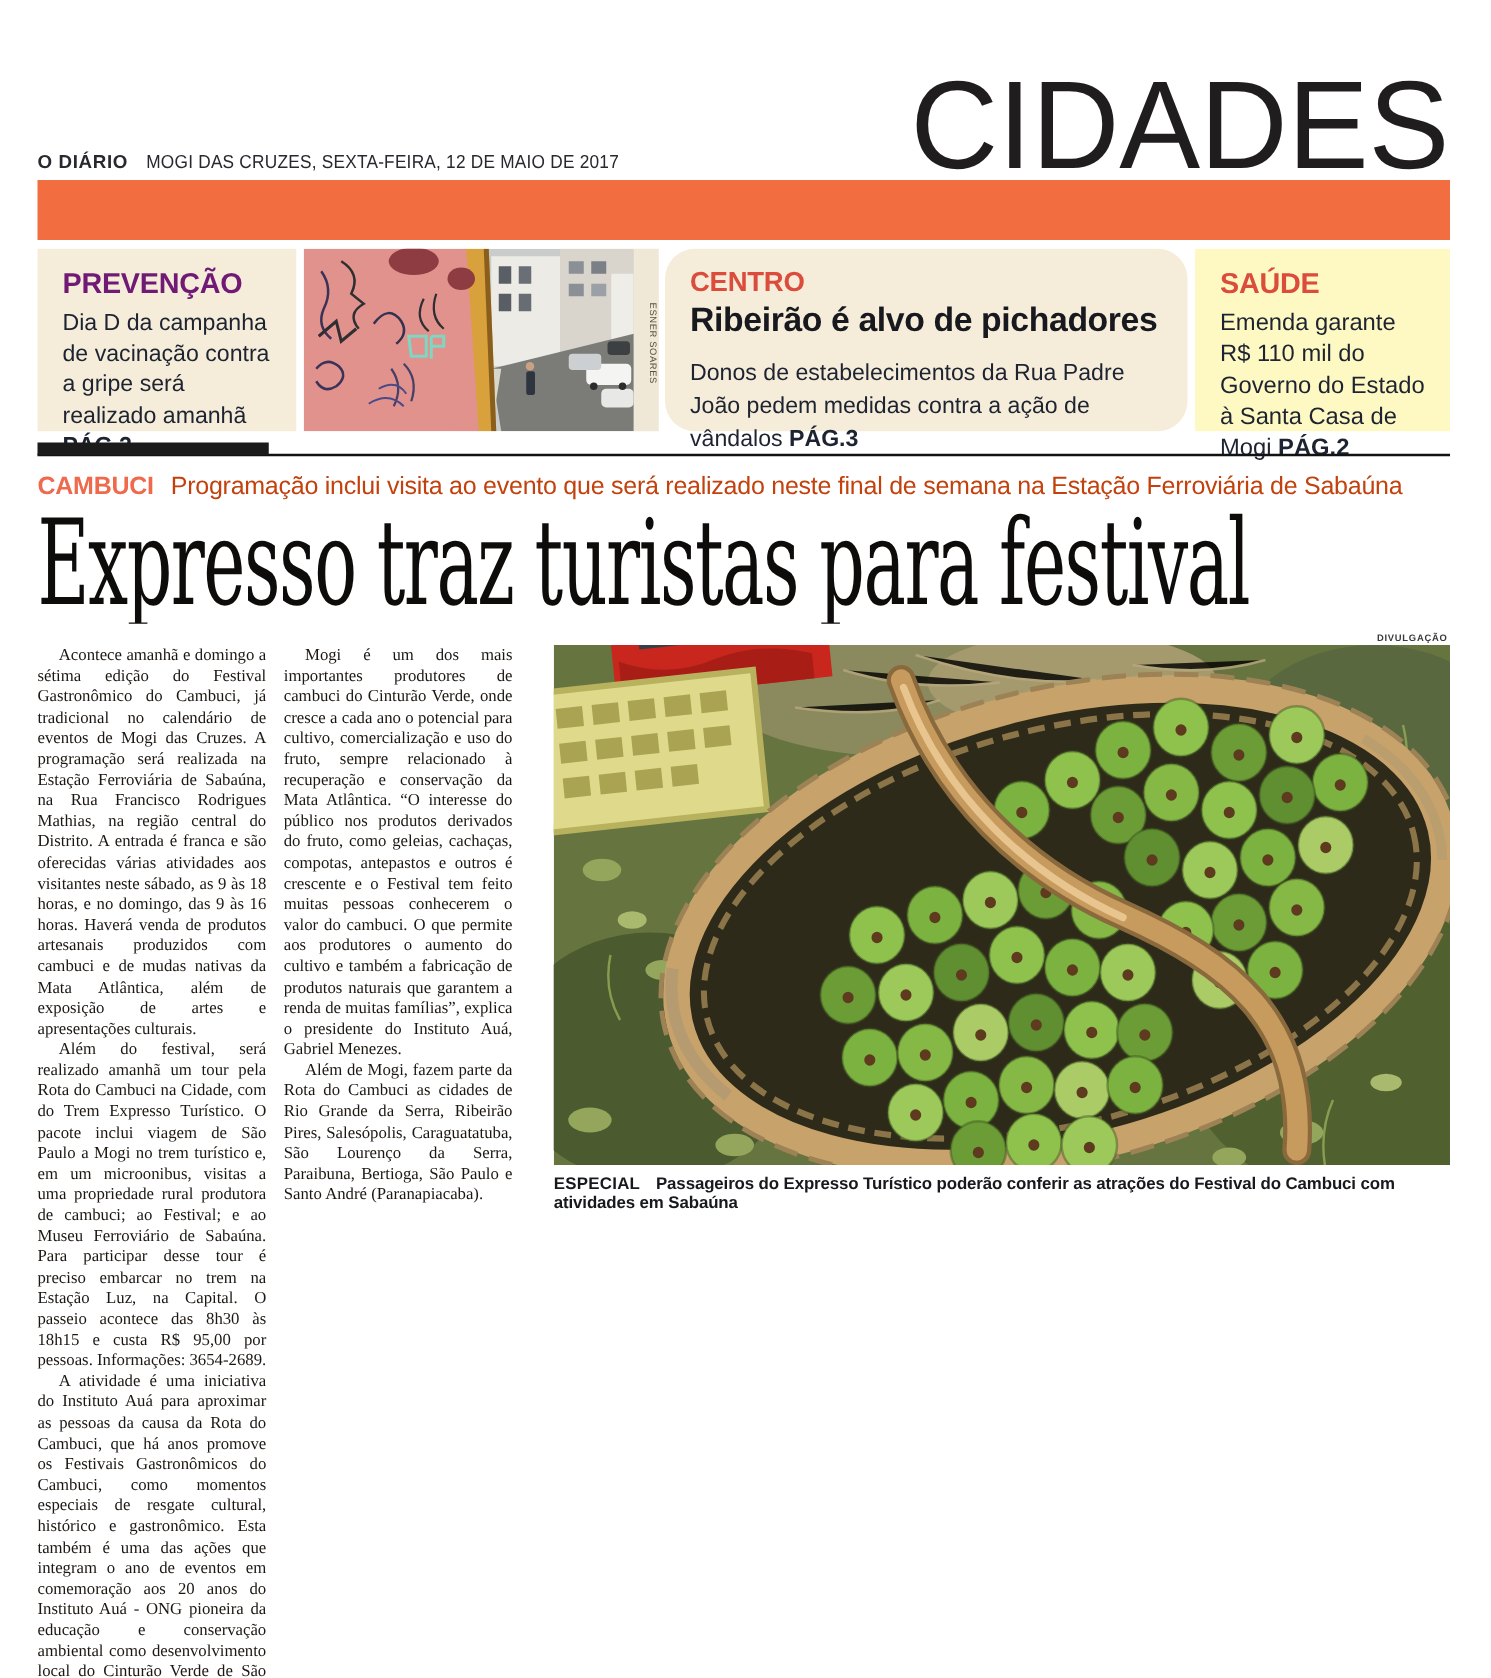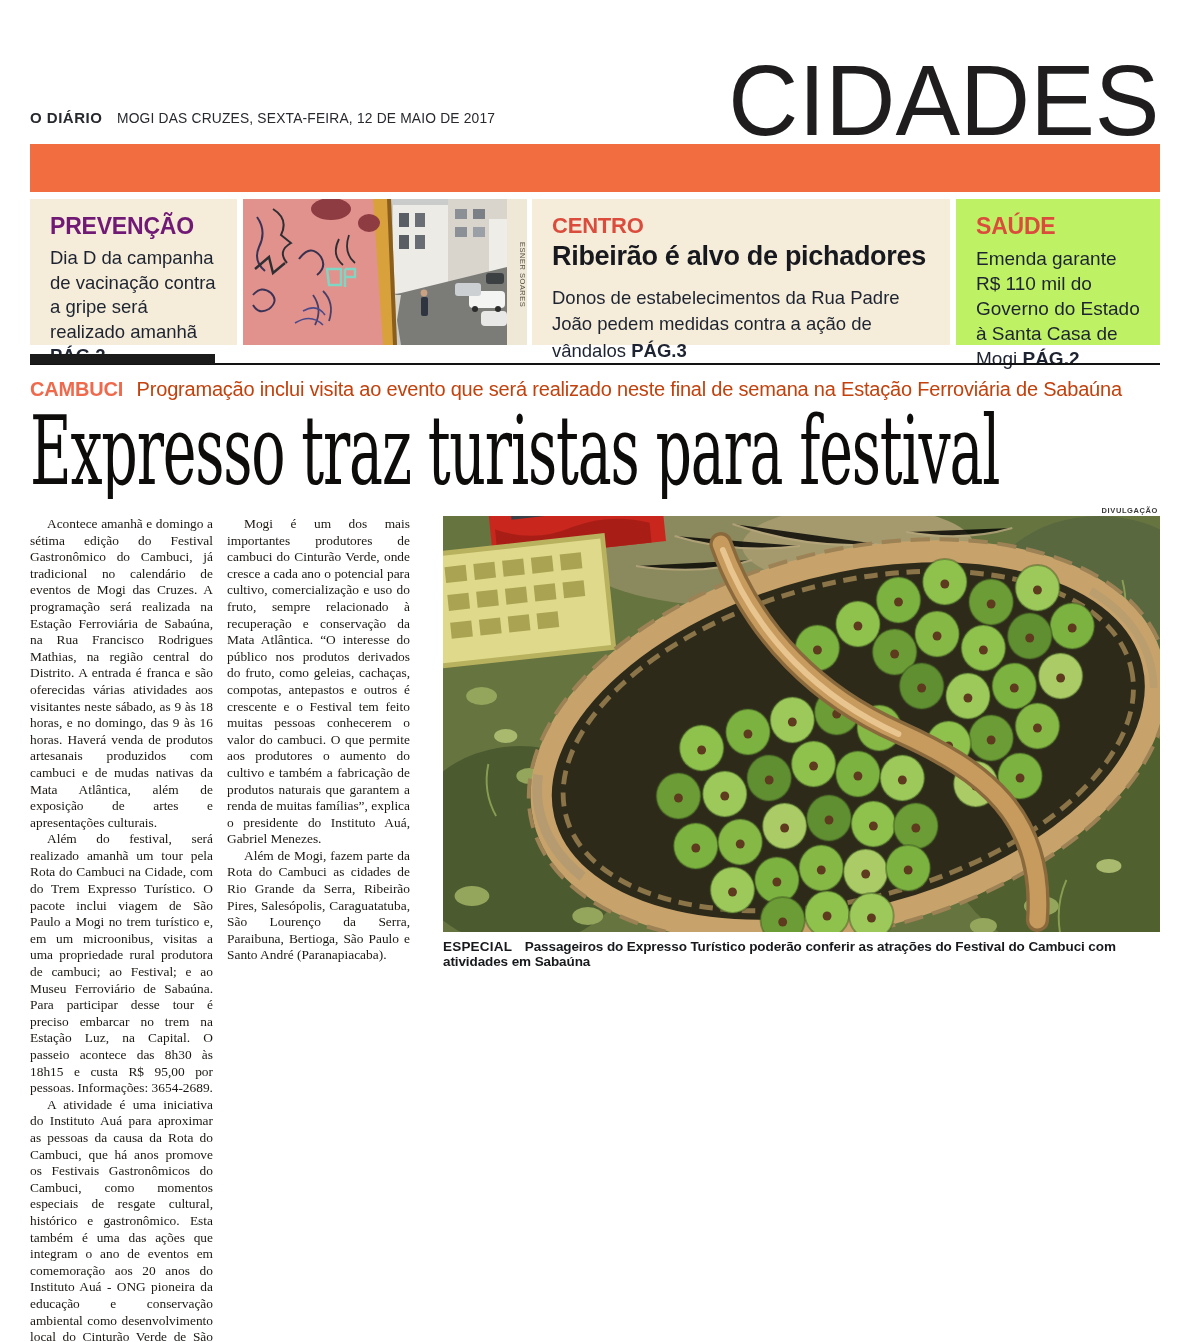--- a/index.html
+++ b/index.html
@@ -2,42 +2,42 @@
 <html><head>
 <meta charset="utf-8">
 <style>
   html,body{margin:0;padding:0;background:#ffffff;}
   .page{position:relative;width:1193px;height:1342px;background:#fff;overflow:hidden;
         font-family:"Liberation Sans",sans-serif;color:#20242c;}
   .content{position:relative;margin-left:30px;width:1130px;}
 
   
   .masthead{position:relative;height:140px;}
-  .mast-left{position:absolute;left:0;bottom:14px;font-size:15px;letter-spacing:0.2px;
+  .mast-left{position:absolute;left:0;bottom:2px;font-size:15px;letter-spacing:0.2px;
              color:#27292e;white-space:nowrap;}
   .paper{font-weight:bold;margin-right:10px;letter-spacing:0.5px;}
   .dateline{font-weight:normal;transform:scaleX(0.92);display:inline-block;transform-origin:left;}
   .section-title{position:absolute;right:0;bottom:-10px;font-size:100px;line-height:1;
                  font-weight:400;color:#1f1d1e;letter-spacing:0px;
                  transform:scaleX(0.97);transform-origin:right;}
   .orange-bar{height:48px;margin-top:4px;}
 
   
   .teasers{display:flex;margin-top:7px;height:146px;}
   .tbox{box-sizing:border-box;padding:14px 18px 0 20px;}
   .tbox .thead{font-size:23px;font-weight:bold;letter-spacing:-0.2px;margin-bottom:6px;}
   .tbox .ttext{font-size:18.5px;line-height:1.33;color:#1d2330;}
   .tbox .tpage{font-weight:bold;white-space:nowrap;}
   .tbox1{width:207px;}
   .tphoto{width:264px;margin-left:6px;position:relative;}
   .tphoto svg{display:block;}
   .tcredit{width:20px;background:#EFE8D6;display:flex;align-items:flex-start;justify-content:center;
            writing-mode:vertical-rl;font-size:7.5px;letter-spacing:0.5px;color:#5b5243;
            padding-top:6px;box-sizing:border-box;}
-  .tbox2{width:418px;margin-left:5px;}
+  .tbox2{width:418px;margin-left:5px;border-radius:24px;}
   .tbox2 .thead{font-size:22px;margin-bottom:2px;}
   .tbox2 .ttitle{font-size:27px;font-weight:bold;letter-spacing:-0.3px;color:#17191f;}
   .tbox2 .ttext{margin-top:13px;font-size:18.5px;line-height:1.42;}
   .tbox3{width:204px;margin-left:6px;}
   .tbox3 .ttext{font-size:19px;line-height:1.32;}
 
   
   .divider{position:relative;margin-top:9px;height:12px;}
   .divider .thin{position:absolute;left:0;right:0;top:9px;height:2px;background:#121212;}
   .divider .thick{position:absolute;left:0;top:0;width:185px;height:10px;background:#1b1b1b;}
@@ -143,21 +143,21 @@
 
       <div class="tbox tbox2" style="background:#F5EDDA;">
         <div class="thead" style="color:#DB4C3C;">CENTRO</div>
         <div class="ttitle">Ribeirão é alvo de pichadores</div>
         <div class="ttext">
           <span>Donos de estabelecimentos da Rua Padre João pedem medidas contra a ação de vândalos</span>
           <span class="tpage">PÁG.3</span>
         </div>
       </div>
 
-      <div class="tbox tbox3" style="background:#bef264;">
+      <div class="tbox tbox3" style="background:#fef9c3;">
         <div class="thead" style="color:#DB4C3C;">SAÚDE</div>
         <div class="ttext">
           <span>Emenda garante R$ 110 mil do Governo do Estado à Santa Casa de Mogi</span>
           <span class="tpage">PÁG.2</span>
         </div>
       </div>
 
     </div>
 
     <div class="divider">

